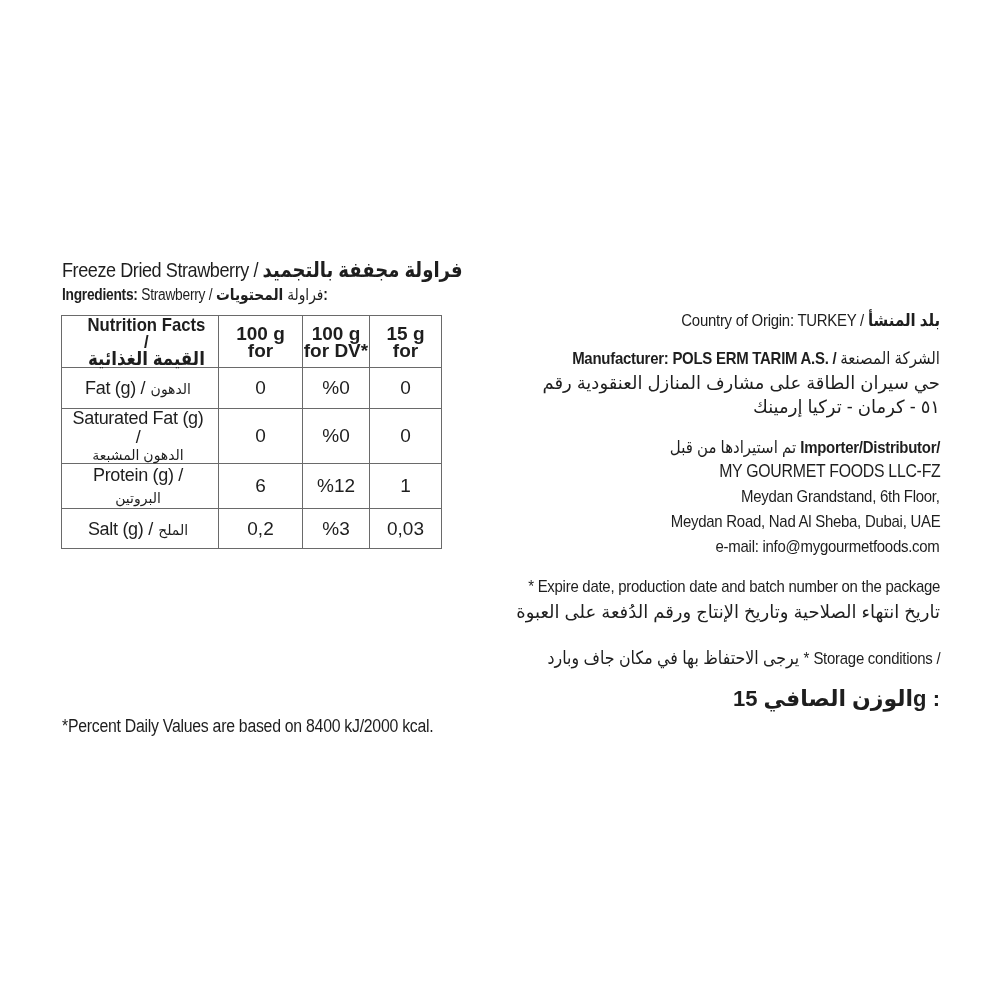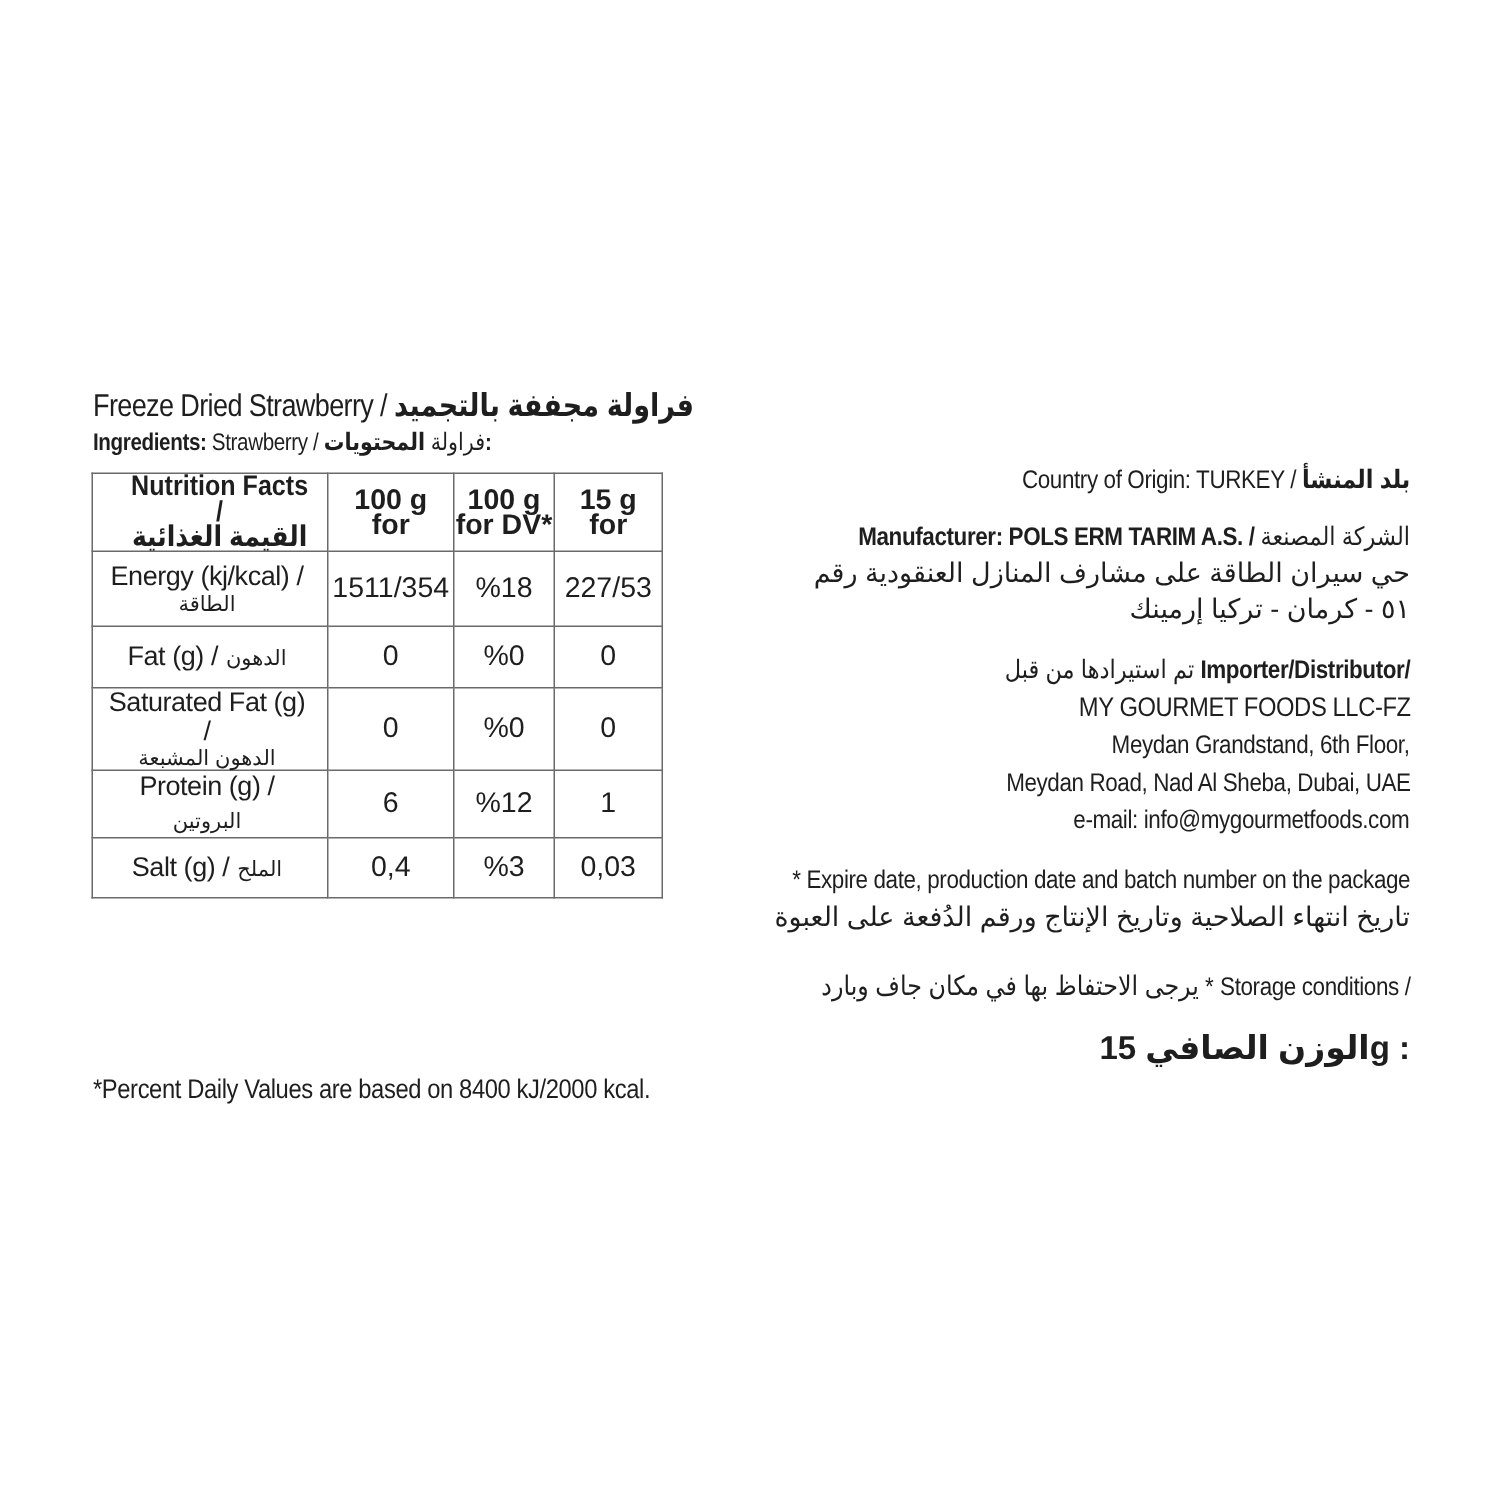--- a/index.html
+++ b/index.html
@@ -57,29 +57,20 @@
     <td style="width:66px">
       <div>100 g</div>
       <div>for DV*</div>
     </td>
     <td style="width:71px">
       <div>15 g</div>
       <div>for</div>
     </td>
   </tr>
 
-  <tr style="height:50px">
-    <td class="name">
-      <div class="en">Energy (kj/kcal) /</div>
-      <div class="arl">الطاقة</div>
-    </td>
-    <td>1511/354</td>
-    <td>%18</td>
-    <td>227/53</td>
-  </tr>
 
   <tr style="height:41px">
     <td class="name single">
       <span class="en">Fat (g) /</span>
       <span class="arl">الدهون</span>
     </td>
     <td>0</td>
     <td>%0</td>
     <td>0</td>
   </tr>
@@ -105,21 +96,21 @@
     <td>6</td>
     <td>%12</td>
     <td>1</td>
   </tr>
 
   <tr style="height:40px">
     <td class="name single">
       <span class="en">Salt (g) /</span>
       <span class="arl">الملح</span>
     </td>
-    <td>0,4</td>
+    <td>0,2</td>
     <td>%3</td>
     <td>0,03</td>
   </tr>
 </tbody>
   </table>
 
 <div class="abs footnote">*Percent Daily Values are based on 8400 kJ/2000 kcal.</div>
 
 <div class="abs right r-line" style="top:310px">
   <span>Country of Origin: TURKEY /</span>

